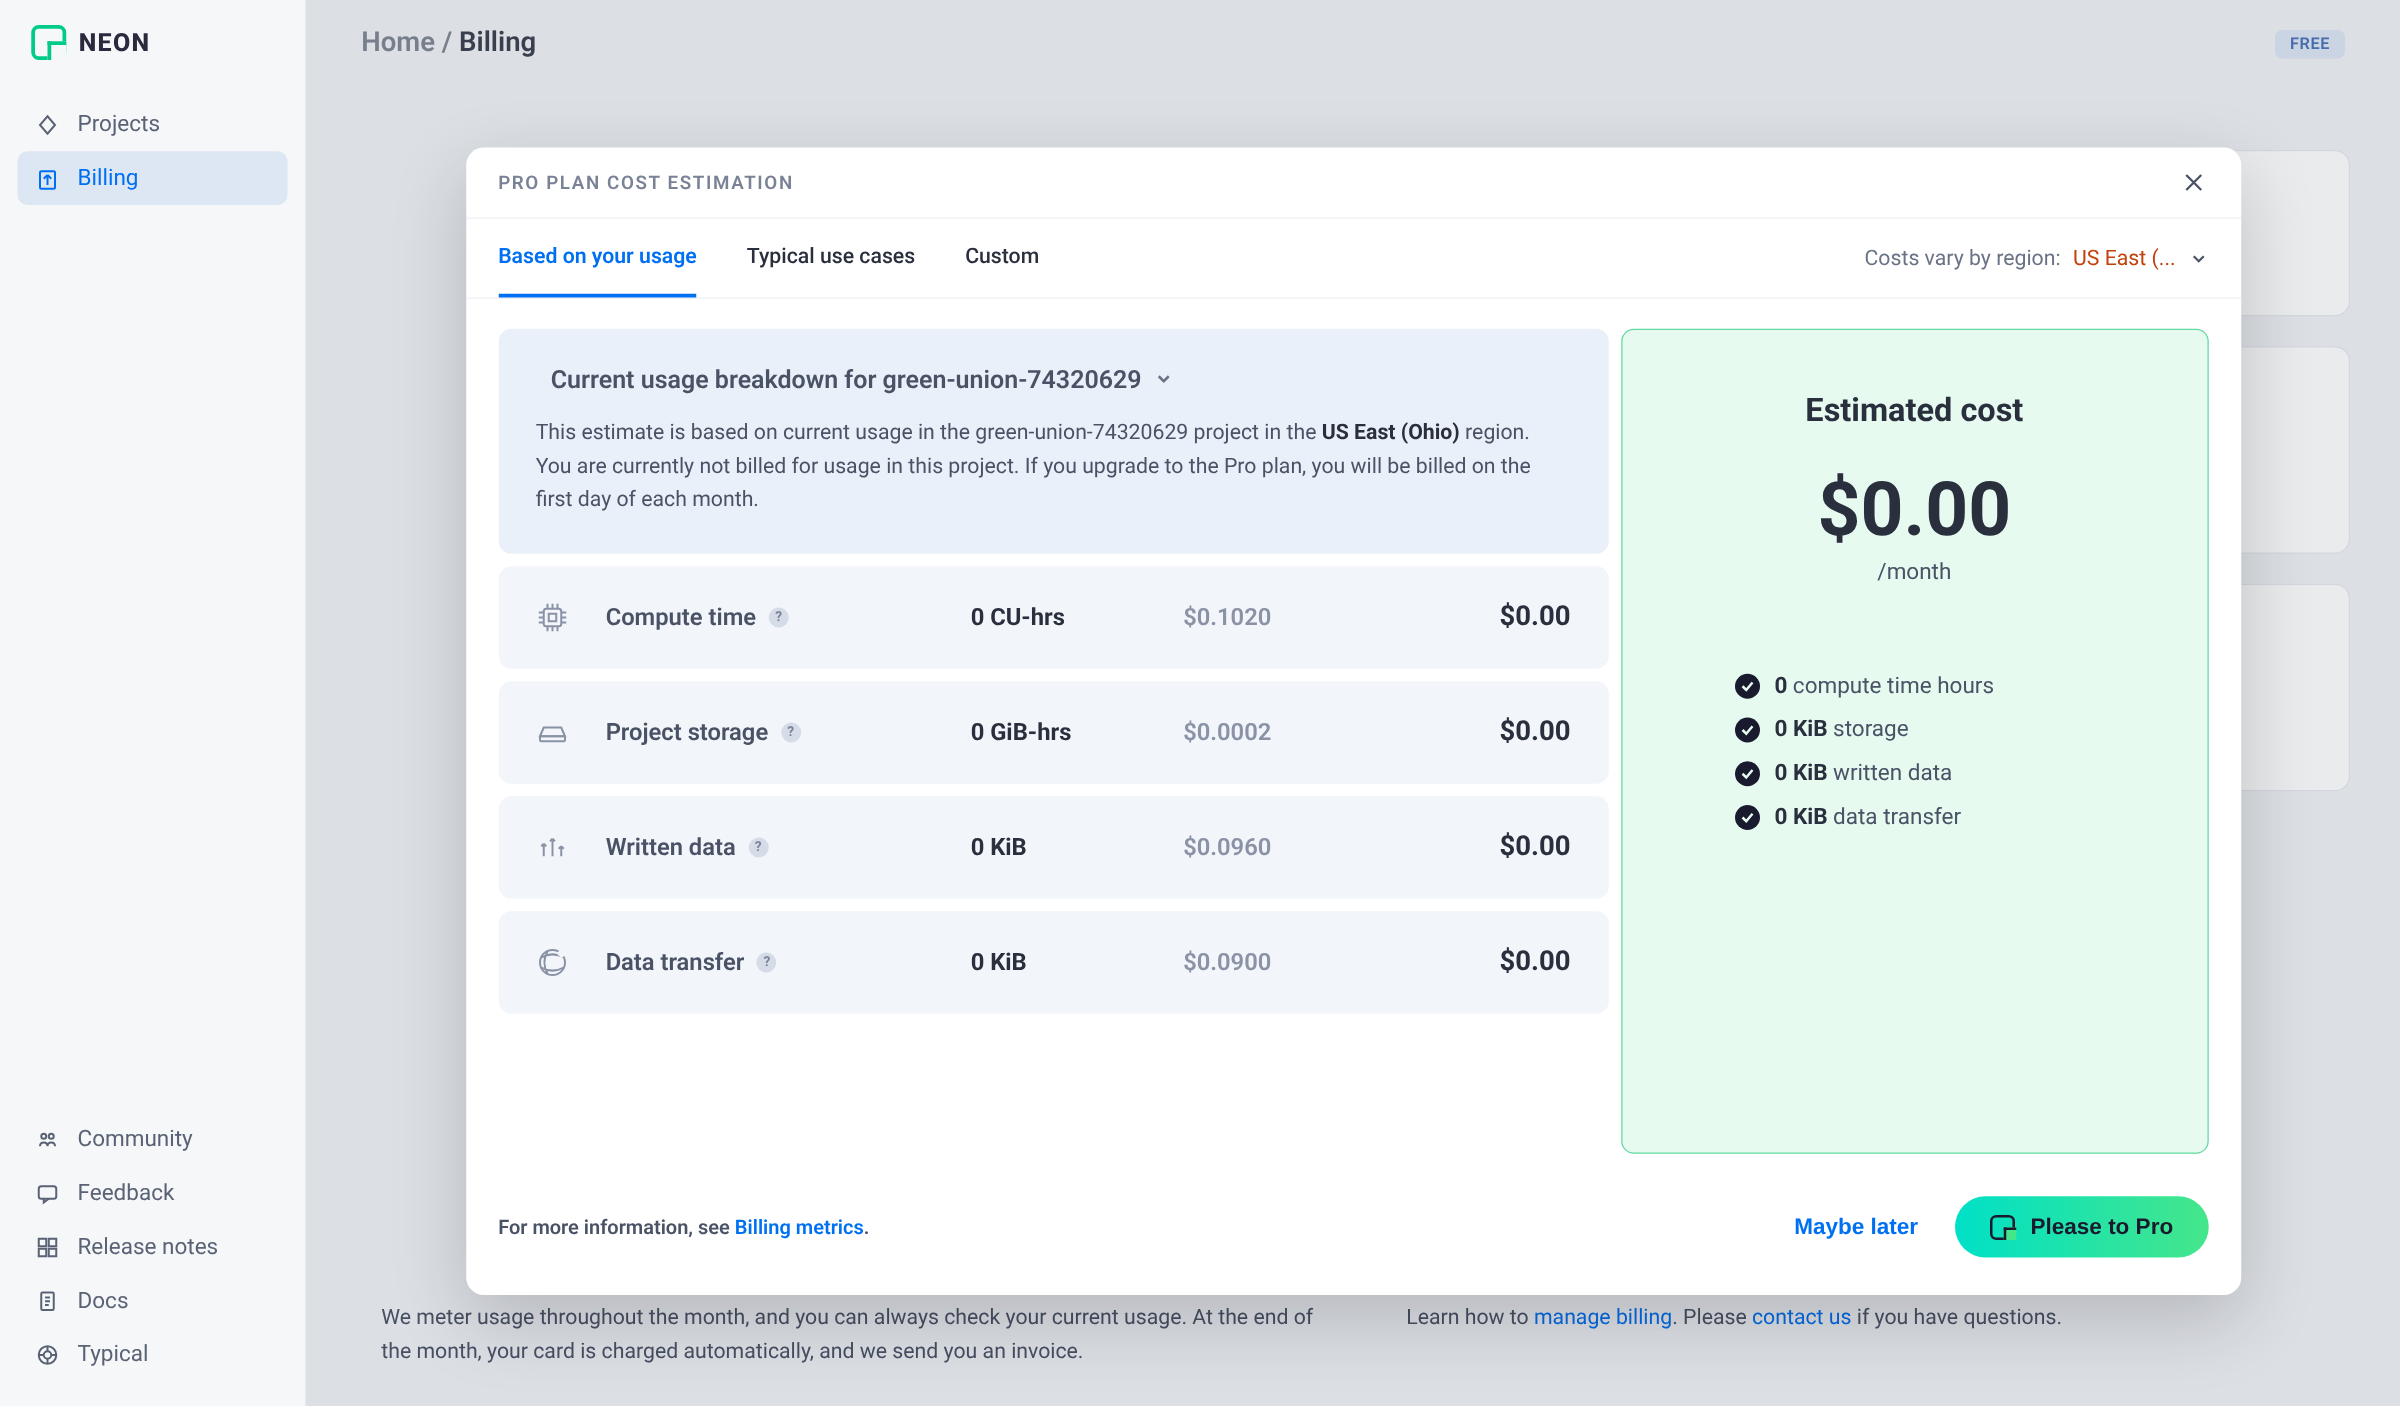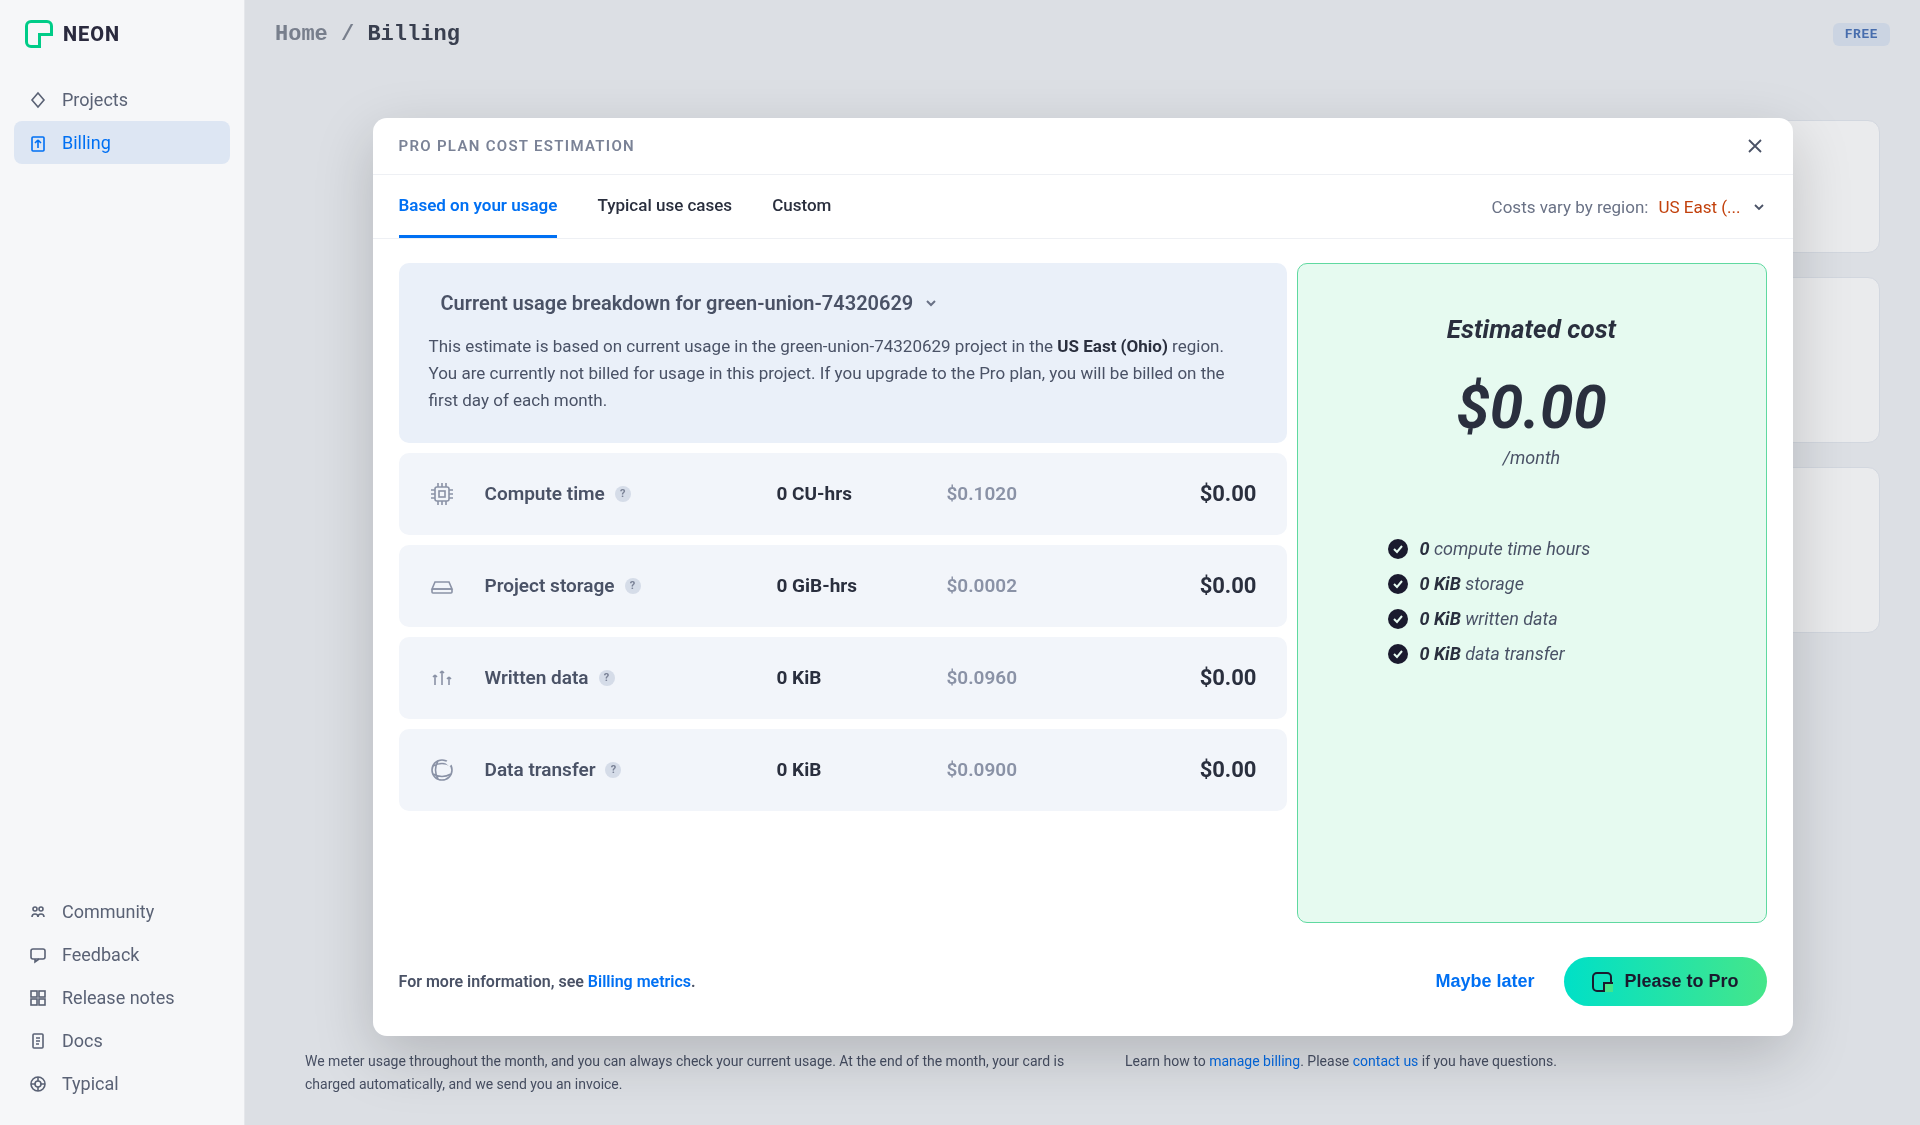--- a/index.html
+++ b/index.html
@@ -14,34 +14,34 @@
 .logo-text { font-weight: 800; font-size: 20px; letter-spacing: 1px; color: #2a2a3e; }
 
 .nav { padding: 0 14px; }
 .nav-item { display: flex; align-items: center; gap: 14px; padding: 11px 14px; border-radius: 8px; color: #5a6275; font-size: 18px; cursor: pointer; }
 .nav-item.active { background: #dde6f3; color: #0070f3; }
 .nav-item .icon { width: 20px; height: 20px; display: flex; align-items: center; justify-content: center; }
 
 .sidebar-bottom { margin-top: auto; padding: 0 14px; }
 
 .main { flex: 1; display: flex; flex-direction: column; position: relative; }
-.topbar { padding: 22px 30px; display: flex; align-items: center; justify-content: space-between; font-family: Liberation Mono, monospace; }
+.topbar { padding: 22px 44px; display: flex; align-items: flex-end; justify-content: space-between; }
 .breadcrumb { font-size: 22px; color: #808794; font-weight: 600; }
 .breadcrumb .here { color: #3a4050; }
 .badge-free { background: #dde6f3; color: #4a73b8; font-size: 13px; font-weight: 600; padding: 4px 12px; border-radius: 6px; letter-spacing: 0.5px; }
 
 .bg-cards { position: absolute; top: 120px; right: 40px; width: 280px; }
 .bg-card { background: #fff; border: 1px solid #e5e9f0; border-radius: 12px; padding: 24px; margin-bottom: 24px; }
 .bg-card h3 { font-size: 19px; color: #4a5266; font-weight: 600; margin-bottom: 14px; }
 .bg-card p { font-size: 17px; color: #5a6275; line-height: 1.55; }
 .bg-card a { color: #0070f3; text-decoration: none; }
 .bg-dots { display: flex; gap: 6px; margin: 12px 0; }
 .bg-dot { width: 18px; height: 8px; background: #e0e5ed; border-radius: 4px; }
 
-.bg-footer { position: absolute; bottom: 30px; left: 60px; right: 44px; display: flex; gap: 60px; font-size: 14px; color: #4a5266; line-height: 1.6; }
+.bg-footer { position: absolute; bottom: 30px; left: 60px; right: 44px; display: flex; gap: 60px; font-size: 17px; color: #4a5266; line-height: 1.6; }
 .bg-footer a { color: #0070f3; text-decoration: none; }
 
 .overlay { position: absolute; inset: 0; background: rgba(50,60,80,0.10); display: flex; align-items: flex-start; justify-content: center; padding-top: 118px; }
 .modal { width: 1420px; background: #fff; border-radius: 14px; box-shadow: 0 20px 60px rgba(0,0,0,0.18); overflow: hidden; }
 .modal-header { display: flex; align-items: center; justify-content: space-between; padding: 16px 26px; border-bottom: 1px solid #eef0f4; }
 .modal-title { font-size: 15px; letter-spacing: 1.3px; color: #7a8296; font-weight: 600; }
 .close-btn { width: 24px; height: 24px; background: none; border: none; cursor: pointer; color: #4a5266; display:flex; align-items:center; justify-content:center; }
 
 .modal-subhead { display: flex; align-items: center; justify-content: space-between; padding: 0 26px; border-bottom: 1px solid #eef0f4; }
 .tabs { display: flex; gap: 40px; }
@@ -58,21 +58,21 @@
 .panel-desc b { color: #2a2f3e; font-weight: 700; }
 
 .metric-row { background: #f2f5fa; border-radius: 10px; padding: 28px 30px; margin-bottom: 10px; display: grid; grid-template-columns: 46px 1fr 160px 160px 140px; align-items: center; gap: 10px; }
 .metric-icon { color: #8a92a6; }
 .metric-name { font-size: 19px; font-weight: 600; color: #4a5266; display: flex; align-items: center; gap: 10px; }
 .help { width: 16px; height: 16px; border-radius: 50%; background: #d5dce8; color: #7a8296; font-size: 11px; display: inline-flex; align-items: center; justify-content: center; font-weight: 700; }
 .metric-val { font-size: 19px; font-weight: 700; color: #2a2f3e; }
 .metric-rate { font-size: 19px; font-weight: 600; color: #8a92a6; }
 .metric-cost { font-size: 22px; font-weight: 700; color: #2a2f3e; text-align: right; }
 
-.right-col { width: 470px; font-style: italic; }
+.right-col { width: 470px; }
 .estimate-box { background: #e6faf0; border: 1.5px solid #5fd9a0; border-radius: 10px; padding: 50px 40px; min-height: 660px; }
 .estimate-title { text-align: center; font-size: 26px; font-weight: 700; color: #2a2f3e; margin-bottom: 28px; }
 .estimate-amount { text-align: center; font-size: 60px; font-weight: 700; color: #2a2f3e; }
 .estimate-per { text-align: center; font-size: 18px; color: #4a5266; margin-top: 4px; margin-bottom: 70px; }
 .estimate-list { display: flex; flex-direction: column; gap: 14px; padding-left: 50px; }
 .estimate-item { display: flex; align-items: center; gap: 12px; font-size: 18px; color: #4a5266; }
 .estimate-item b { color: #2a2f3e; font-weight: 700; }
 .check { width: 20px; height: 20px; border-radius: 50%; background: #1a1a2e; color: #e6faf0; display: flex; align-items: center; justify-content: center; }
 
 .modal-footer { padding: 10px 26px 30px 26px; display: flex; align-items: center; justify-content: space-between; }

